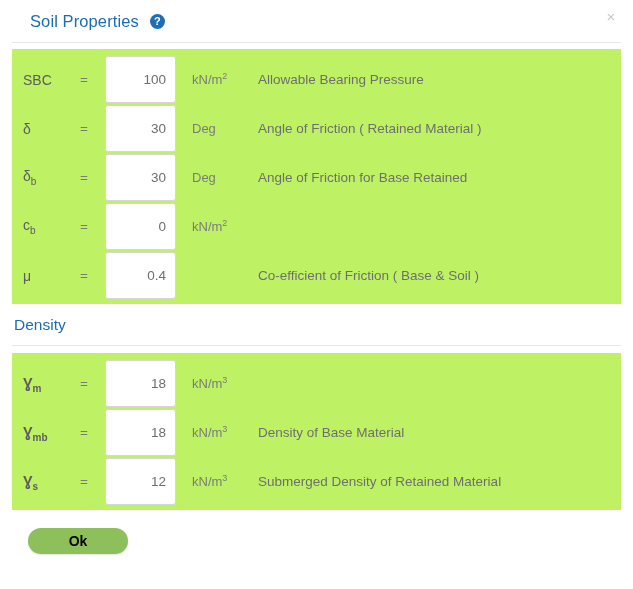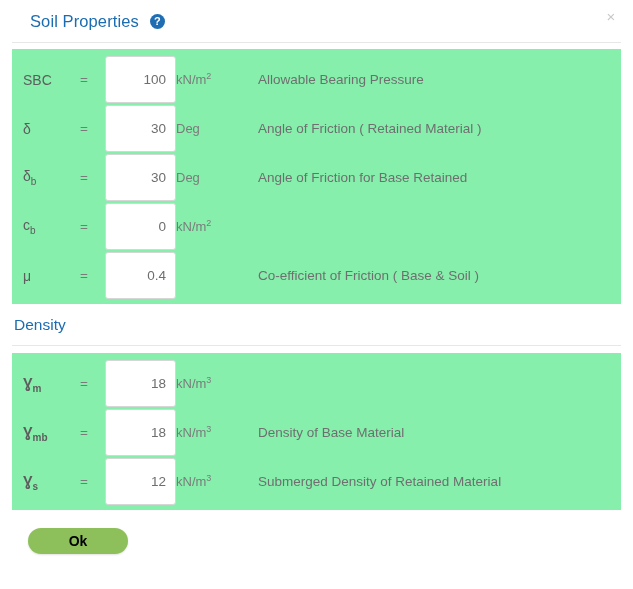--- a/index.html
+++ b/index.html
@@ -70,21 +70,21 @@
   }
   .section-heading {
     font-size: 15.5px;
     color: #1b6cb0;
     padding: 12px 14px 11px 14px;
     font-weight: 400;
   }
 
   
   .panel {
-    background: #86efac;
+    background: #bef264;
     margin: 6px 12px 0 12px;
     padding: 14px 0 12px 0;
   }
   .panel.second {
     margin-top: 7px;
   }
 
   
   .row {
     display: flex;
@@ -133,21 +133,21 @@
     text-align: right;
     padding: 0 9px 0 6px;
     font-size: 13.5px;
     color: #6e6e6e;
     font-family: "Liberation Sans", sans-serif;
     outline: none;
   }
 
   .unit {
     width: 81px;
-    padding-left: 0;
+    padding-left: 16px;
     box-sizing: border-box;
     font-size: 13px;
     color: #7b7b7b;
     white-space: nowrap;
   }
   .unit sup {
     font-size: 9px;
   }
 
   .desc {

